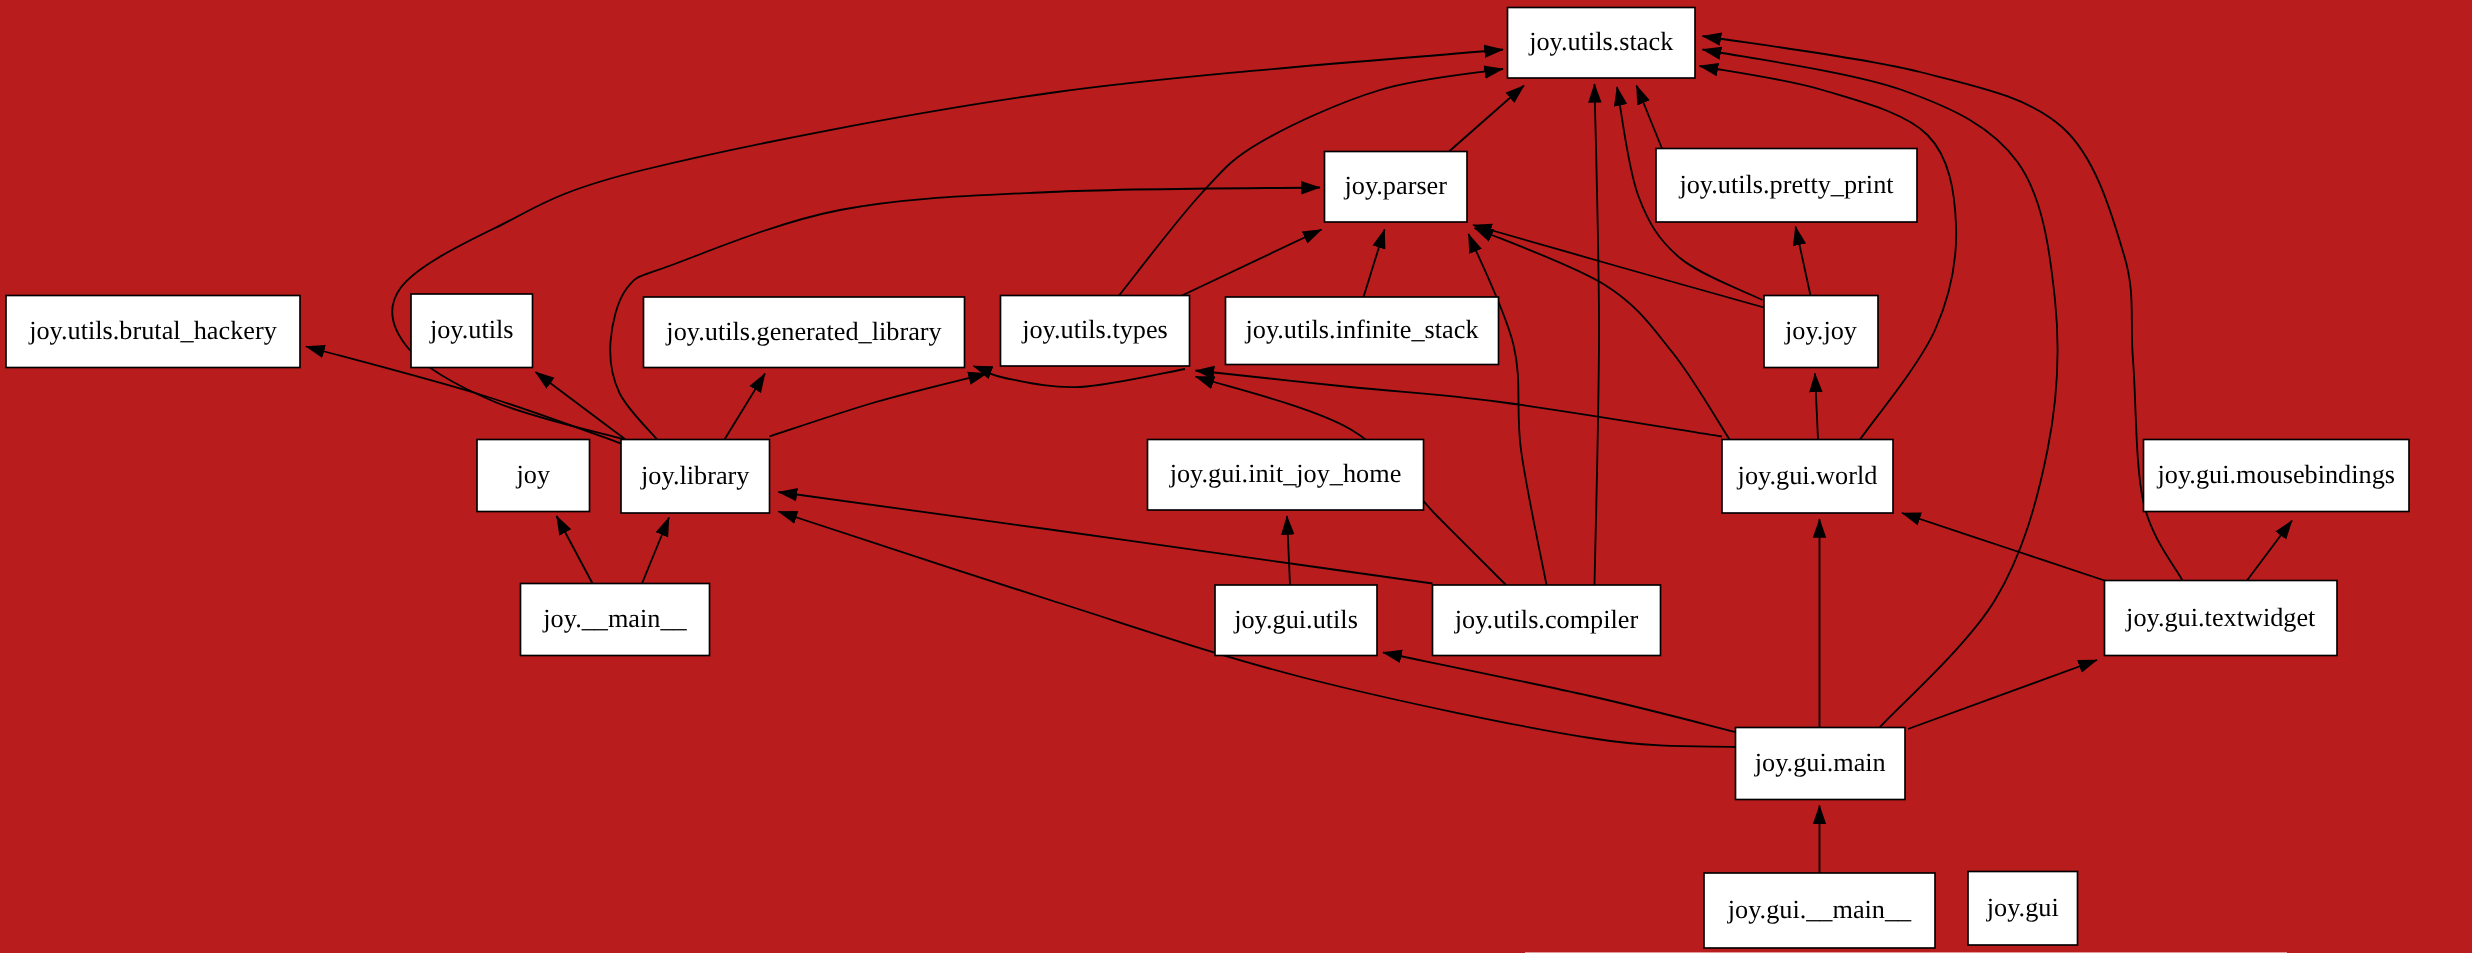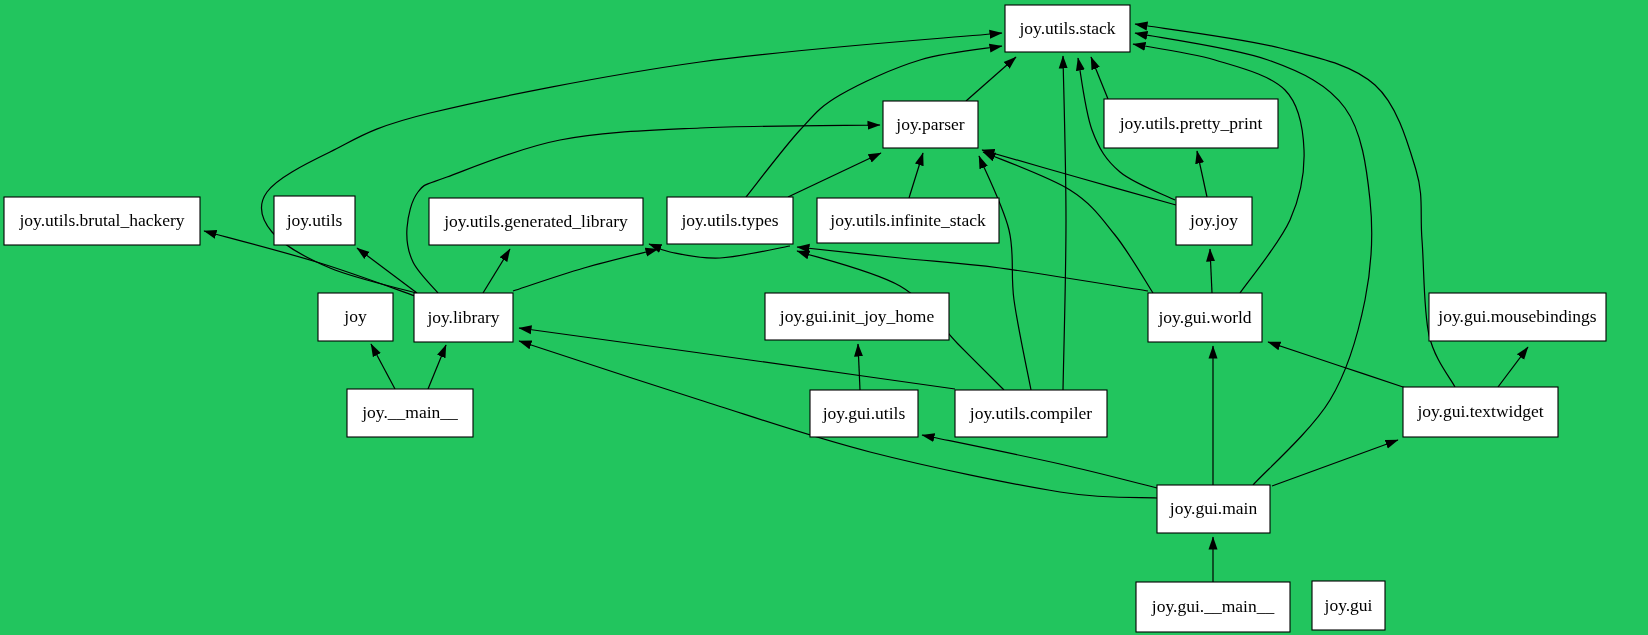--- a/index.html
+++ b/index.html
@@ -2,21 +2,21 @@
 <html><head>
 <meta charset="utf-8">
 <style>
   html, body {
     margin: 0; padding: 0;
     background: #ffffff;
   }
   #canvas {
     position: relative;
     width: 1648px; height: 635px;
-    background: #22c55e;
+    background: #b91c1c;
     font-family: "Liberation Serif", "DejaVu Serif", serif;
     overflow: hidden;
   }
   svg { display: block; }
   .node-box {
     fill: #ffffff;
     stroke: #000000;
     stroke-width: 1.1;
   }
   .node-label {

